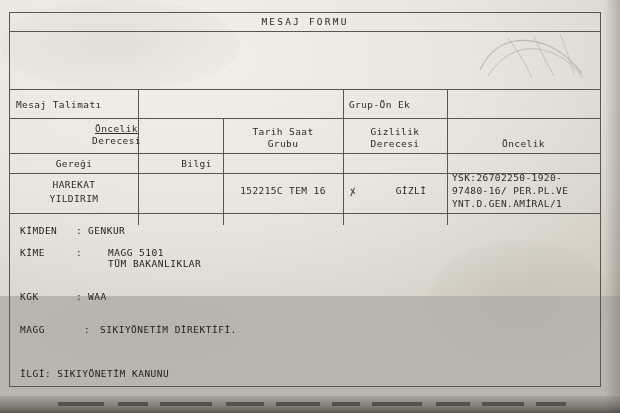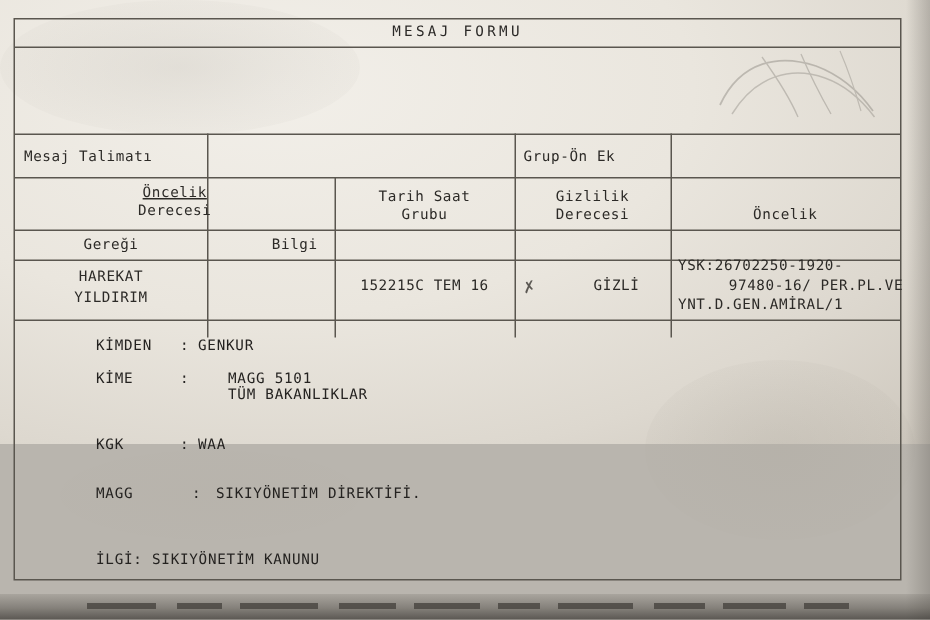--- a/index.html
+++ b/index.html
@@ -88,21 +88,20 @@
     width: 430px;
     color: #242220;
     font-size: 9.5px;
     line-height: 11px;
     letter-spacing: 0.5px;
   }
   .brow {
     position: relative;
     height: 11px;
     white-space: pre;
-    margin-left: 44px;
   }
   .blabel {
     position: absolute;
     left: 0;
     top: 0;
   }
   .bcolon {
     position: absolute;
     left: 56px;
     top: 0;
@@ -226,21 +225,21 @@
     <div class="hline" style="top:160px;"></div>
 
     <div class="cell" style="left:0px;top:166px;width:128px;">HAREKAT</div>
     <div class="cell" style="left:0px;top:180px;width:128px;">YILDIRIM</div>
     <div class="cell" style="left:128px;top:166px;width:85px;"></div>
 
     <div class="cell" style="left:213px;top:172px;width:120px;">152215C TEM 16</div>
     <div class="cell" style="left:333px;top:172px;width:104px;margin-left:16px;">GİZLİ</div>
 
     <div class="cell left" style="left:442px;top:159px;width:150px;">YSK:26702250-1920-</div>
-    <div class="cell left" style="left:459px;top:172px;width:150px;text-align:center;">97480-16/ PER.PL.VE</div>
+    <div class="cell left" style="left:442px;top:172px;width:150px;">97480-16/ PER.PL.VE</div>
     <div class="cell left" style="left:442px;top:185px;width:150px;">YNT.D.GEN.AMİRAL/1</div>
 
     <div class="hline" style="top:200px;"></div>
 
     <div id="scribble">✗</div>
   </div>
 
   <div id="body">
     <div class="brow">
       <span class="blabel">KİMDEN</span>

